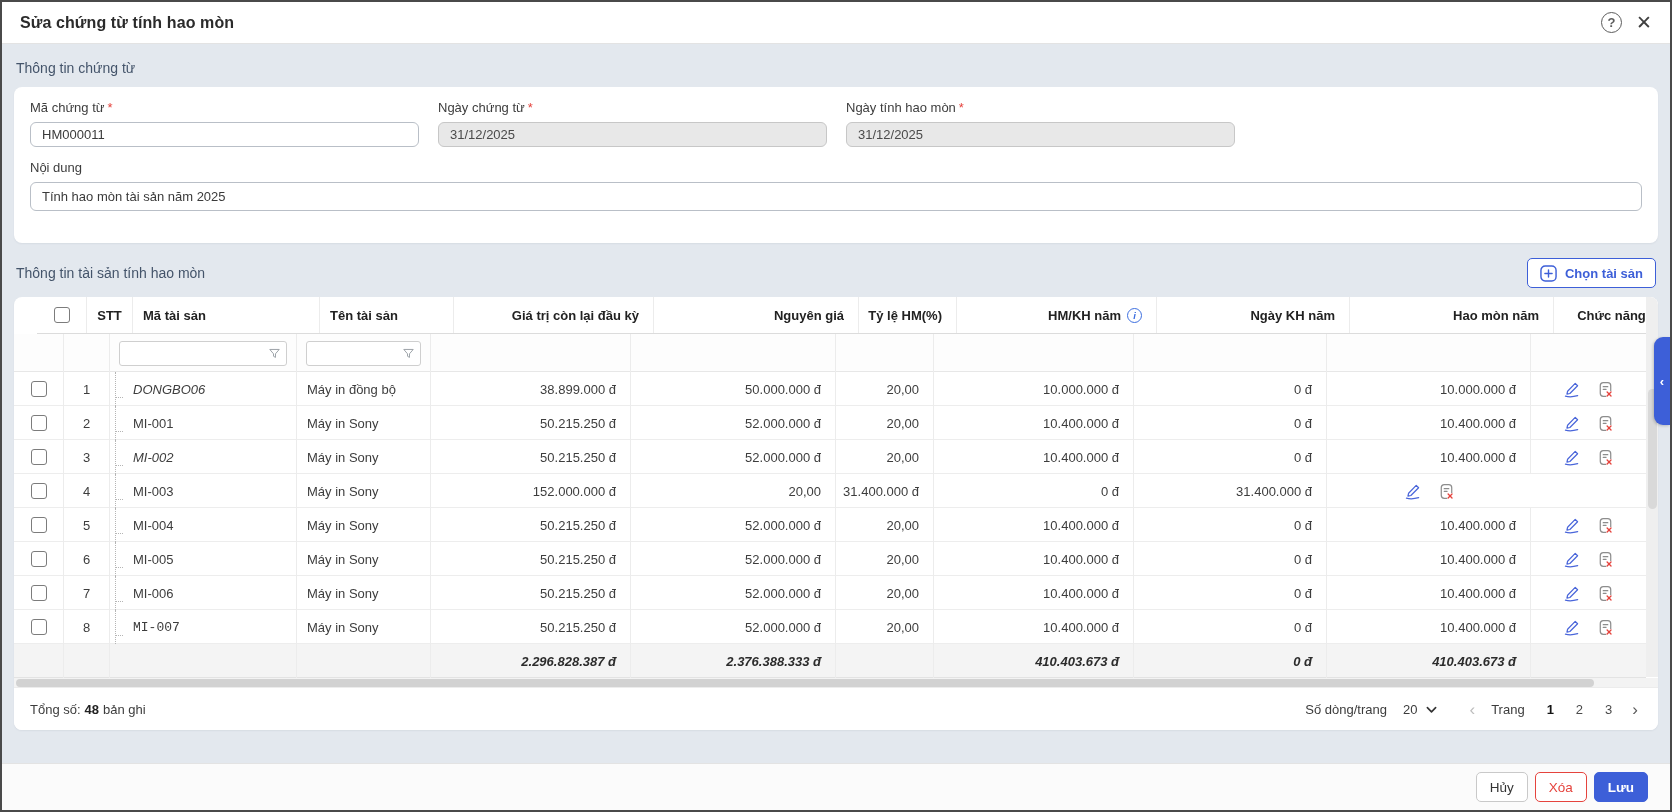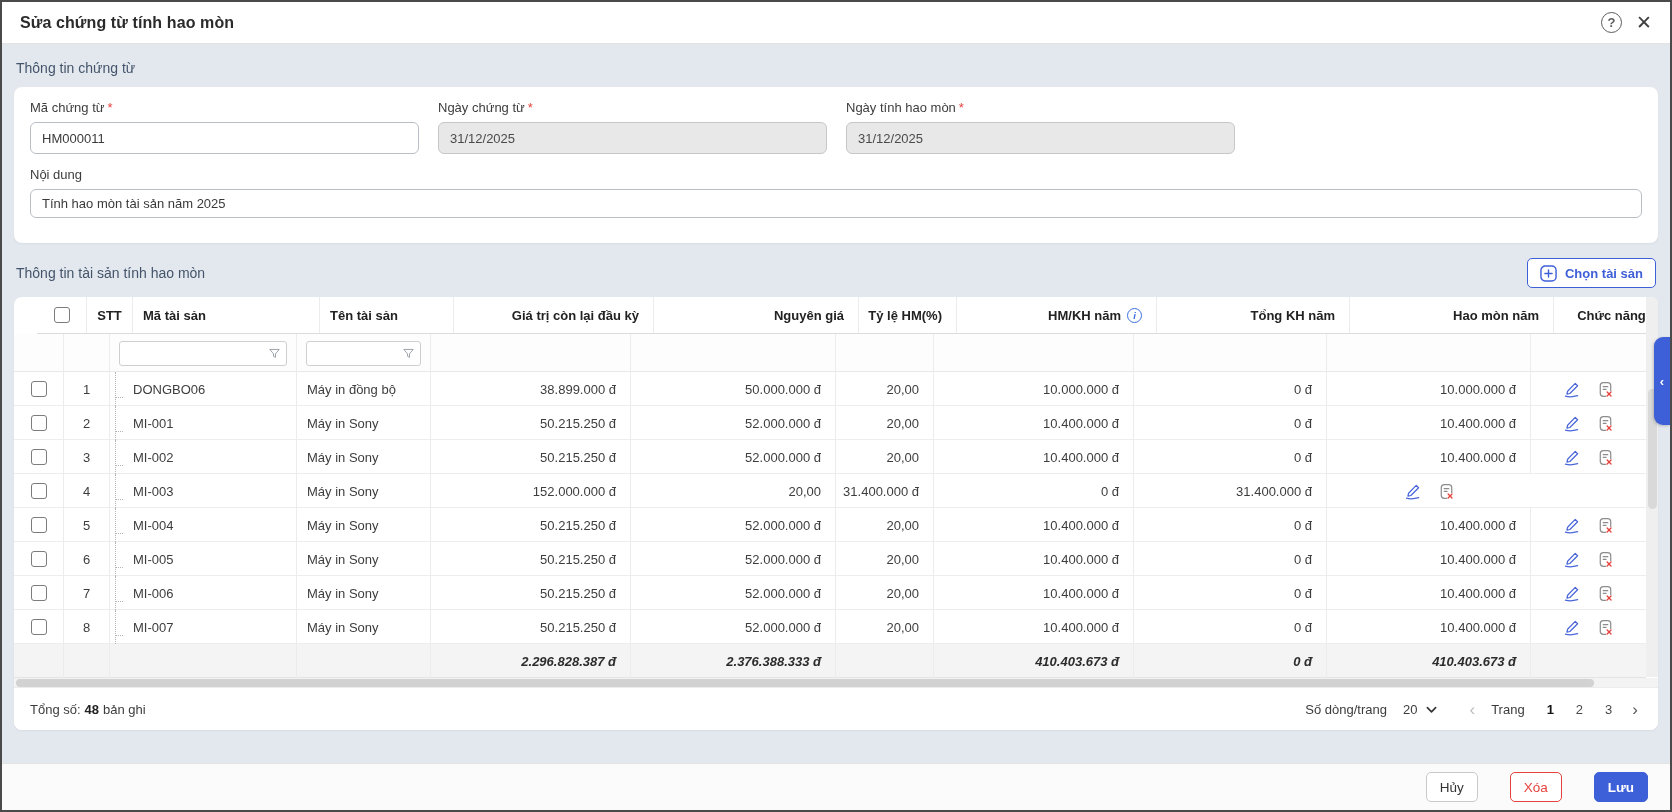--- a/index.html
+++ b/index.html
@@ -22,21 +22,21 @@
   .section-title{font-size:14px;color:#44546A;font-weight:500;}
   .st-1{margin:16px 2px 11px;}
   .section2-row{margin:14px 2px 8px;display:flex;align-items:center;justify-content:space-between;height:32px;}
   
   .card{background:#fff;border-radius:8px;box-shadow:0 1px 2px rgba(25,39,65,.06);}
   .form-card{height:156px;padding:13px 16px 0;}
   .form-row{display:flex;gap:19px;}
   .field{display:flex;flex-direction:column;}
   .field label{font-size:13px;color:#3d3d3d;margin-bottom:7px;}
   .req{color:#e5433d;margin-left:3px;}
-  .inp{height:32px;border:1px solid #b9bfc7;border-radius:6px;padding:0 11px;font-size:13px;color:#3a3a3a;font-family:inherit;background:#fff;outline:none;}
+  .inp{height:25px;border:1px solid #b9bfc7;border-radius:6px;padding:0 11px;font-size:13px;color:#3a3a3a;font-family:inherit;background:#fff;outline:none;}
   .inp:disabled{background:#e8e8e8;border-color:#c7c7c7;color:#4a4a4a;}
   .w-field{width:389px;}
   .content-row{margin-top:13px;}
   .w-full{width:100%;}
   .inp-content{height:29px;}
   
   .btn-outline-accent{display:flex;align-items:center;gap:8px;height:30px;padding:0 12px;background:#fff;border:1px solid var(--accent);border-radius:5px;color:var(--accent);font-size:13px;font-weight:600;cursor:pointer;font-family:inherit;}
   
   .table-card{position:relative;padding:0;border-radius:8px;overflow:hidden;}
   .grid-row{display:grid;grid-template-columns:50px 46px 187px 134px 200px 205px 98px 200px 193px 204px 115px;width:1632px;}
@@ -76,21 +76,21 @@
   .rpp-select{display:flex;align-items:center;gap:9px;cursor:pointer;padding:3px 4px;}
   .pg-arrow{font-size:17px;line-height:1;cursor:pointer;padding:0 4px;}
   .pg-prev{color:#bdbdbd;margin-left:14px;}
   .pg-next{color:#5a5a5a;}
   .pg-label{color:#3c3c3c;margin:0 6px 0 2px;}
   .pg-num{padding:2px 6px;color:#4a4a4a;cursor:pointer;}
   .pg-num.active{font-weight:700;color:#141414;}
   
   .side-tab{position:absolute;right:0;top:293px;width:16px;height:88px;background:var(--accent);border-radius:9px 0 0 9px;display:flex;align-items:center;justify-content:center;color:#fff;font-size:13px;font-weight:700;cursor:pointer;box-shadow:-1px 1px 3px rgba(0,0,0,.2);}
   
-  .modal-footer{flex:0 0 47px;background:#fbfbfb;border-top:1px solid #e3e3e3;display:flex;align-items:center;justify-content:flex-end;gap:32px;padding:0 22px;}
+  .modal-footer{flex:0 0 47px;background:#fbfbfb;border-top:1px solid #e3e3e3;display:flex;align-items:center;justify-content:flex-end;gap:7px;padding:0 22px;}
   .btn{height:30px;min-width:46px;padding:0 13px;border-radius:5px;font-size:13.5px;font-family:inherit;cursor:pointer;display:flex;align-items:center;justify-content:center;}
   .btn-cancel{background:#fff;border:1px solid #c9c9c9;color:#333;}
   .btn-delete{background:#fff;border:1px solid var(--danger);color:var(--danger);}
   .btn-save{background:var(--accent);border:1px solid var(--accent);color:#fff;font-weight:600;}
 </style>
 </head>
 <body>
 
 <div class="modal">
 
@@ -151,21 +151,21 @@
         <div class="th c-center">STT</div>
         <div class="th c-left">Mã tài sản</div>
         <div class="th c-left">Tên tài sản</div>
         <div class="th c-num">Giá trị còn lại đầu kỳ</div>
         <div class="th c-num">Nguyên giá</div>
         <div class="th c-num">Tỷ lệ HM(%)</div>
         <div class="th c-num">
           <span>HM/KH năm</span>
           <span class="info-circle">i</span>
         </div>
-        <div class="th c-num">Tổng KH năm</div>
+        <div class="th c-num">Ngày KH năm</div>
         <div class="th c-num">Hao mòn năm</div>
         <div class="th c-center" style="border-right:none">Chức năng</div>
       </div>
 
       <div class="grid-row filter-row">
         <div class="td"></div>
         <div class="td"></div>
         <div class="td">
           <span class="filter-box">
             <input type="text" style="">
@@ -194,21 +194,21 @@
           <div class="td"></div>
           <div class="td" style="border-right:none"></div>
       </div>
 
       <div>
   <div class="grid-row data-row">
     <div class="td c-check">
               <span class="checkbox"></span>
             </div>
     <div class="td c-center">1</div>
-    <div class="td" style="padding-left:0;">
+    <div class="td" style="padding-left:0;font-style:italic;">
       <span class="elbow"></span>
       <span>DONGBO06</span>
     </div>
     <div class="td c-left">Máy in đồng bộ</div>
     <div class="td c-num">38.899.000 đ</div>
     <div class="td c-num">50.000.000 đ</div>
     <div class="td c-num">20,00</div>
     <div class="td c-num">10.000.000 đ</div>
     <div class="td c-num">0 đ</div>
     <div class="td c-num">10.000.000 đ</div>
@@ -264,21 +264,21 @@
                 </svg>
       </span>
     </div>
   </div>
 
   <div class="grid-row data-row">
     <div class="td c-check">
               <span class="checkbox"></span>
             </div>
     <div class="td c-center">3</div>
-    <div class="td" style="padding-left:0;">
+    <div class="td" style="padding-left:0;font-style:italic;">
       <span class="elbow"></span>
       <span>MI-002</span>
     </div>
     <div class="td c-left">Máy in Sony</div>
     <div class="td c-num">50.215.250 đ</div>
     <div class="td c-num">52.000.000 đ</div>
     <div class="td c-num">20,00</div>
     <div class="td c-num">10.400.000 đ</div>
     <div class="td c-num">0 đ</div>
     <div class="td c-num">10.400.000 đ</div>
@@ -438,21 +438,21 @@
                 </svg>
       </span>
     </div>
   </div>
 
   <div class="grid-row data-row">
     <div class="td c-check">
               <span class="checkbox"></span>
             </div>
     <div class="td c-center">8</div>
-    <div class="td" style="padding-left:0;">
+    <div class="td" style="padding-left:0;font-family:Liberation Mono, monospace;">
       <span class="elbow"></span>
       <span>MI-007</span>
     </div>
     <div class="td c-left">Máy in Sony</div>
     <div class="td c-num">50.215.250 đ</div>
     <div class="td c-num">52.000.000 đ</div>
     <div class="td c-num">20,00</div>
     <div class="td c-num">10.400.000 đ</div>
     <div class="td c-num">0 đ</div>
     <div class="td c-num">10.400.000 đ</div>

